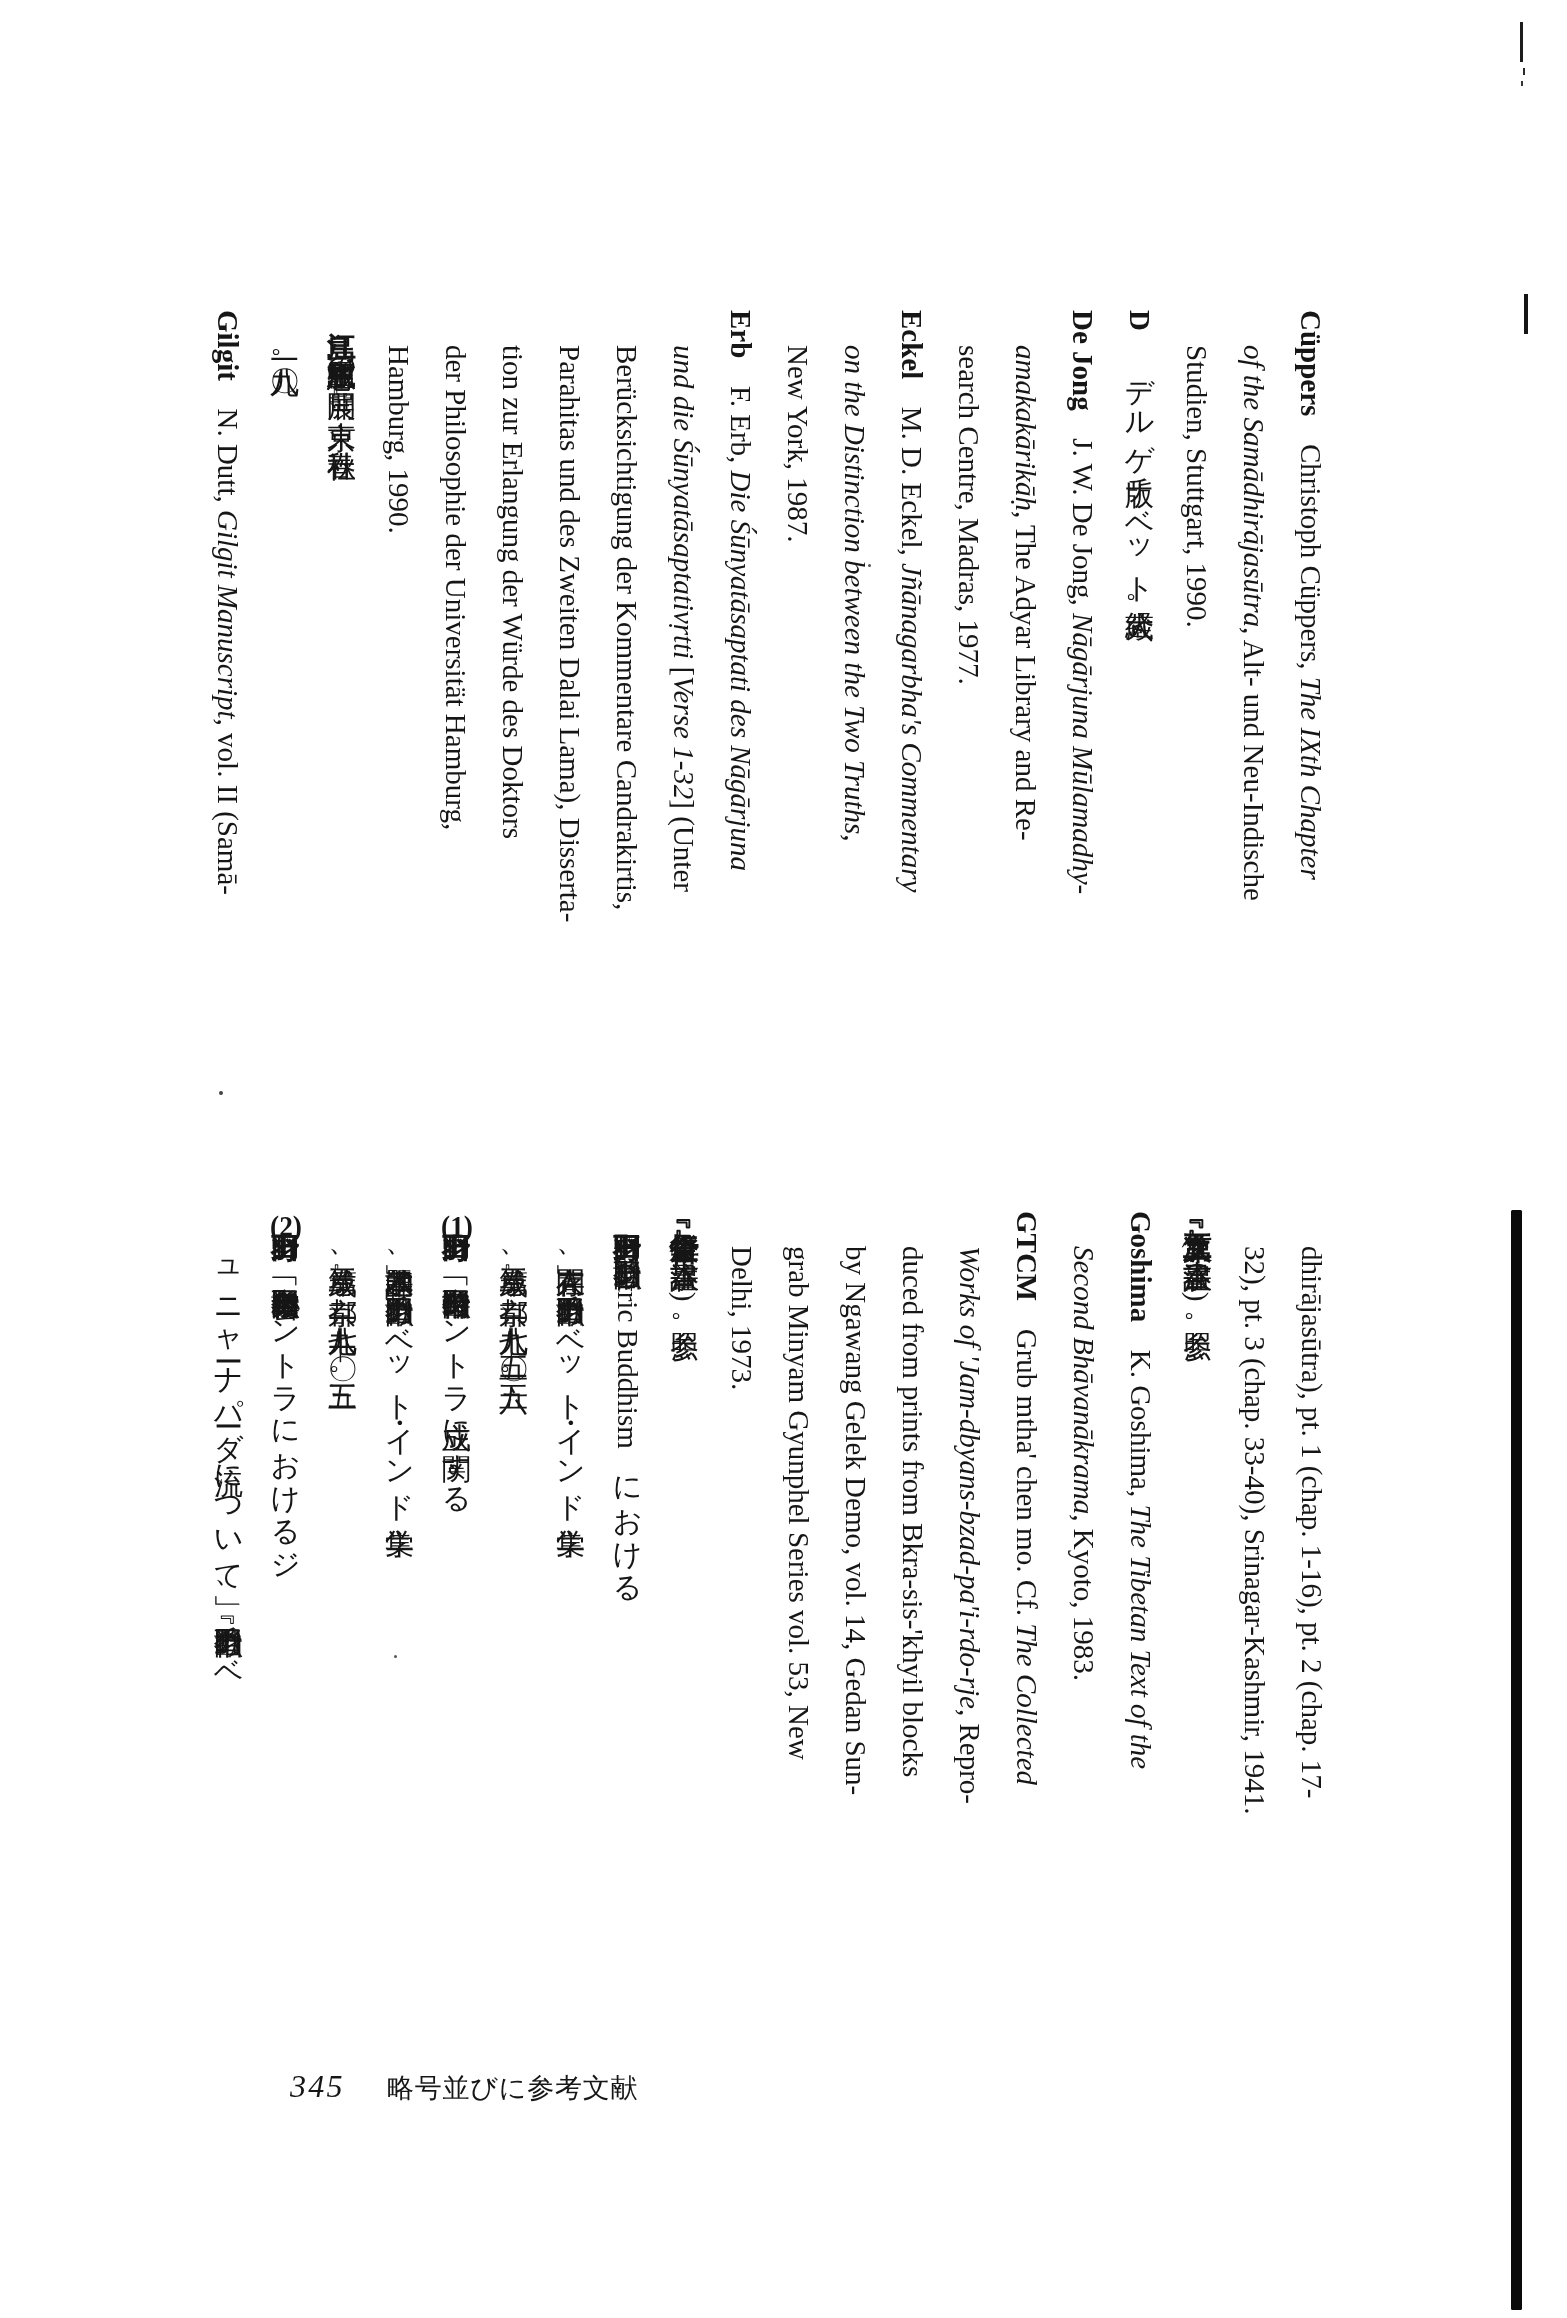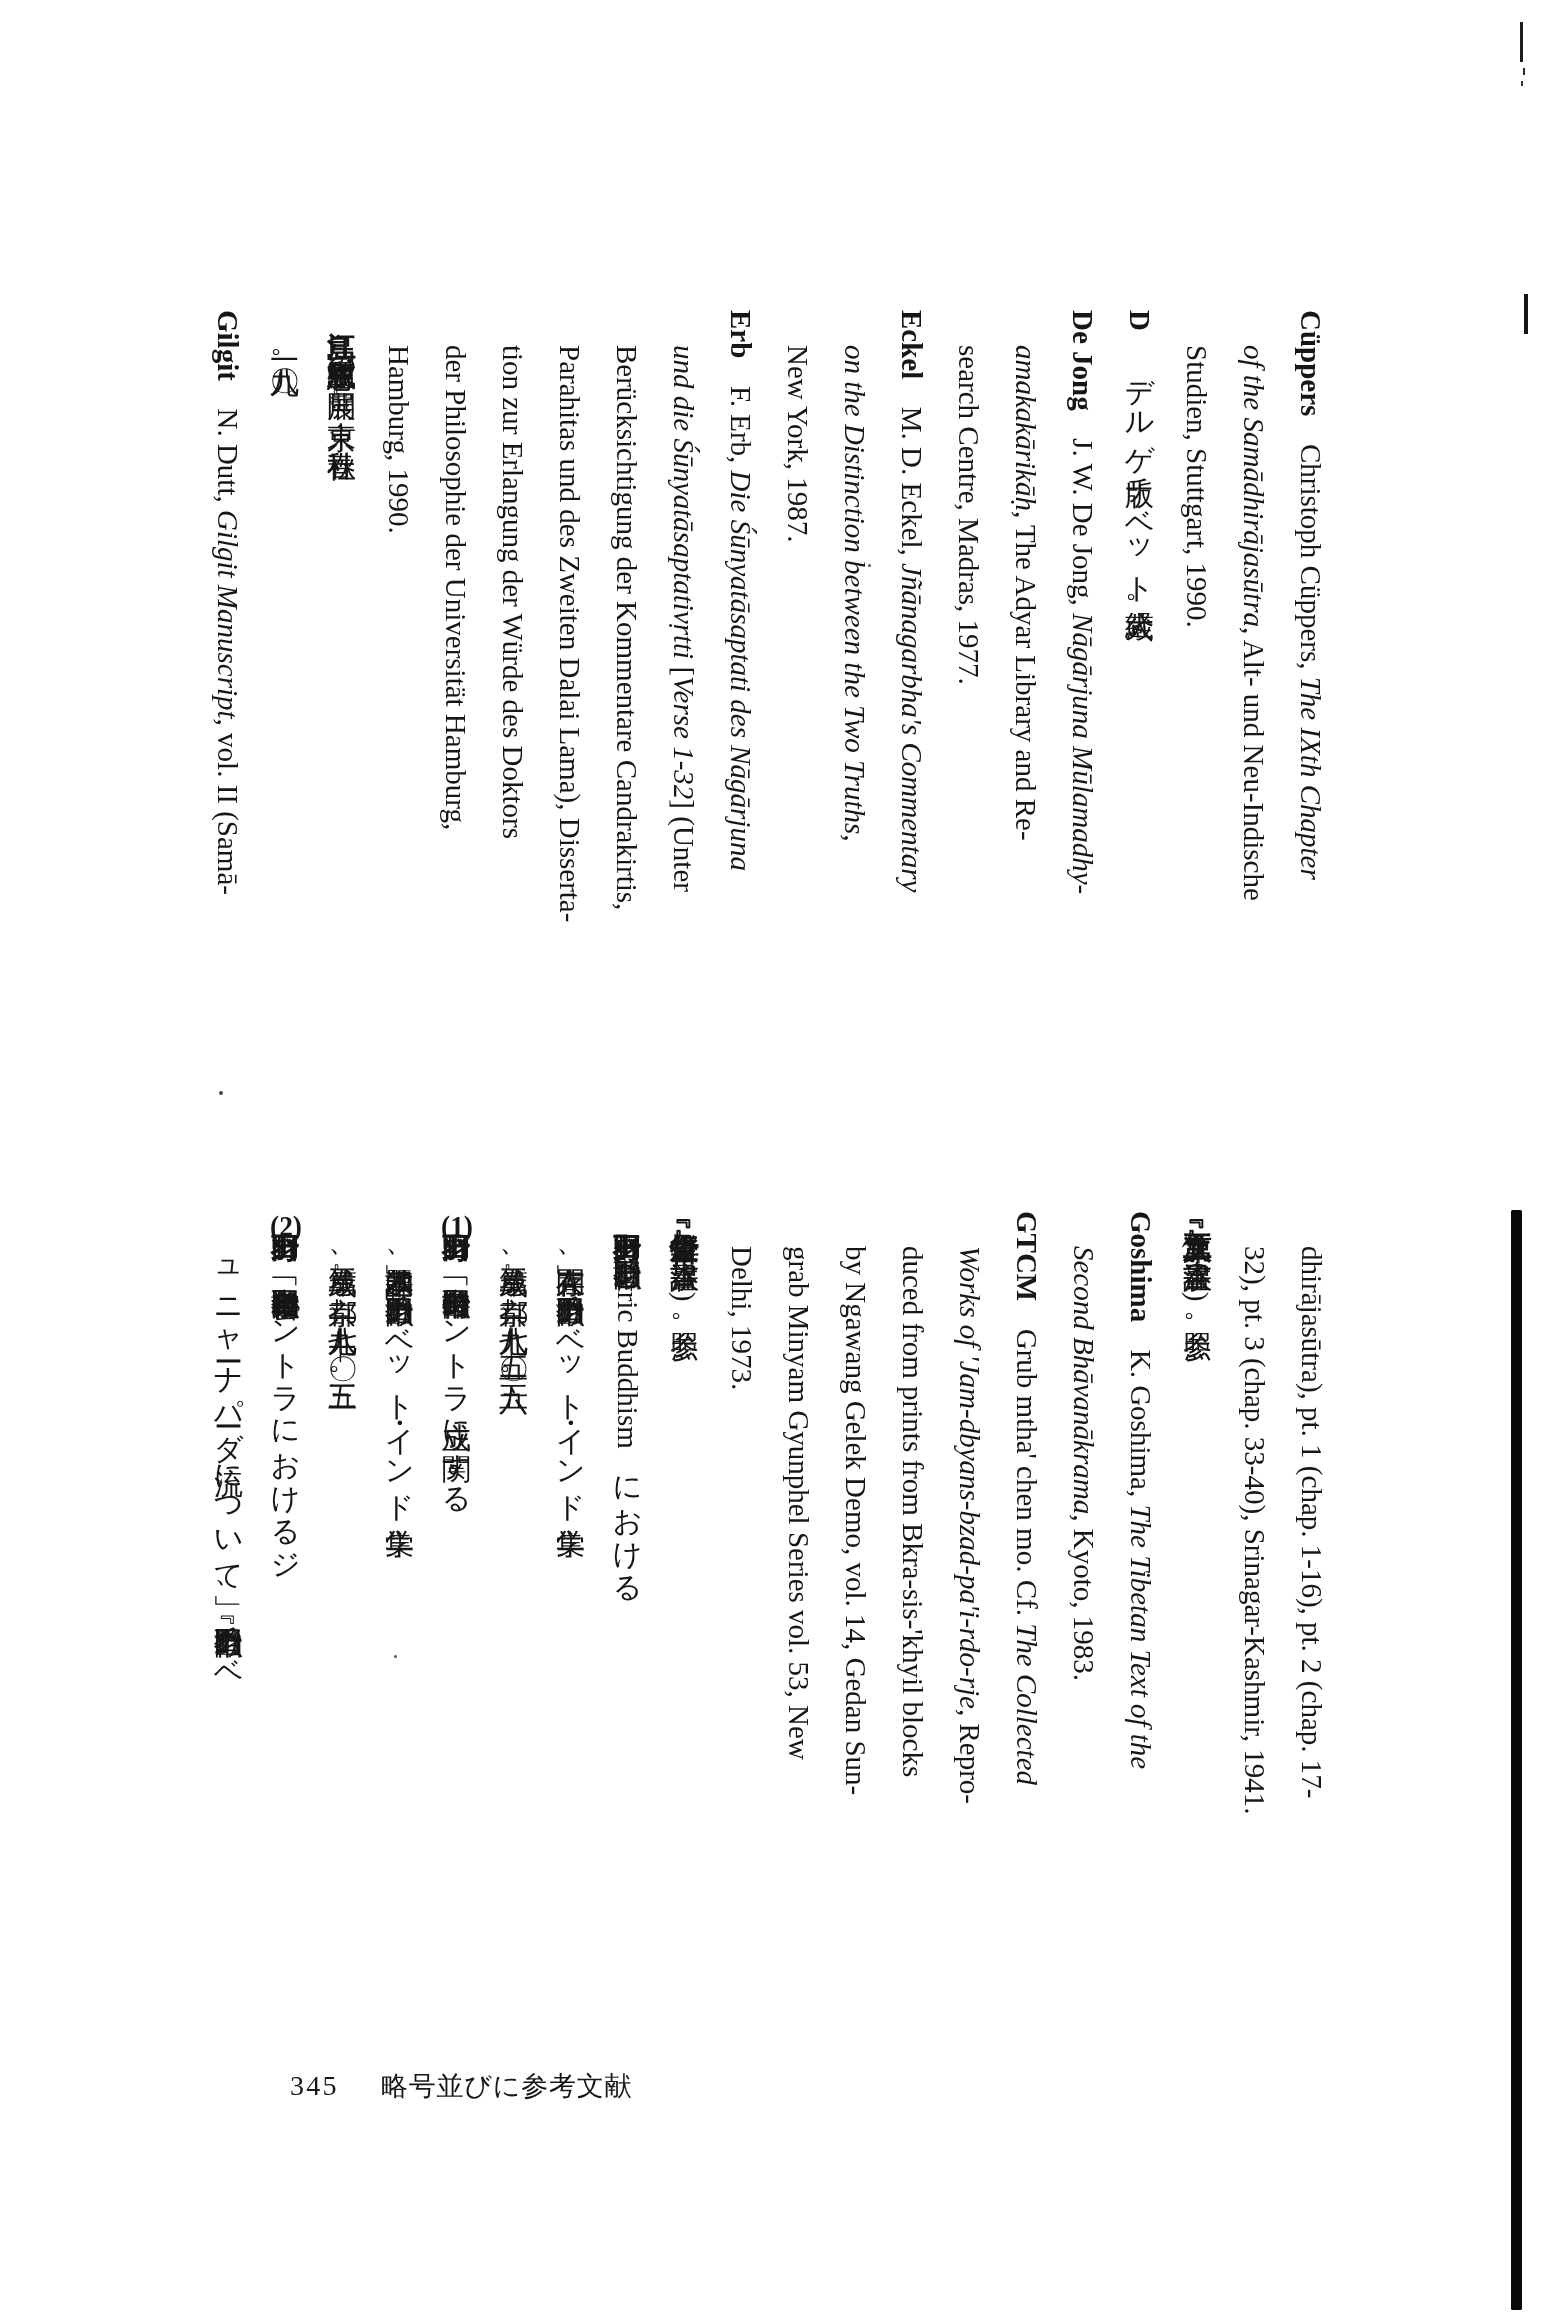--- a/index.html
+++ b/index.html
@@ -21,21 +21,21 @@
   #upper-band { top:310px;  right:229px; width:1150px; height:852px; }
   #lower-band { top:1211px; right:228px; width:1150px; height:852px; }
   .entry { margin:0; padding:0; }
   .line { display:block; }
   .line.indented { padding-top:35px; }   
   .labelwrap { font-weight:bold; margin-inline-end:0.95em; }
   .tcy { text-combine-upright:all; }
   .i { font-style:italic; }
   
   .footer { position:absolute; left:290px; top:2068px; white-space:nowrap; }
-  .pagenum { font-size:28px; letter-spacing:2.3px; }
+  .pagenum { font-style:italic; font-size:32px; letter-spacing:2.3px; }
   .running { font-size:27px; margin-left:42px; letter-spacing:0.8px;text-align:right; }
   
   .artifact { position:absolute; background:#0a0a0a; }
   #edge-bar   { left:1511px; top:1210px; width:11px; height:1100px; border-radius:1.5px; }
   #edge-dash1 { left:1520px; top:22px;  width:3.1px; height:40px; background:#1c1c1c; }
   #edge-dot1  { left:1523px; top:68px;  width:2.3px; height:7px;  background:#2a2a2a; }
   #edge-dot2  { left:1521px; top:81px; width:2.3px; height:4.6px;  background:#333; }
   #edge-dash2 { left:1524px; top:294px; width:3.9px; height:40px; background:#151515; }
   #speck1 { left:219px;  top:1091px; width:3.9px; height:3.9px; background:#444; border-radius:50%; }
   #speck2 { left:868px; top:564px;  width:3.1px; height:3.1px; background:#555; border-radius:50%; }

